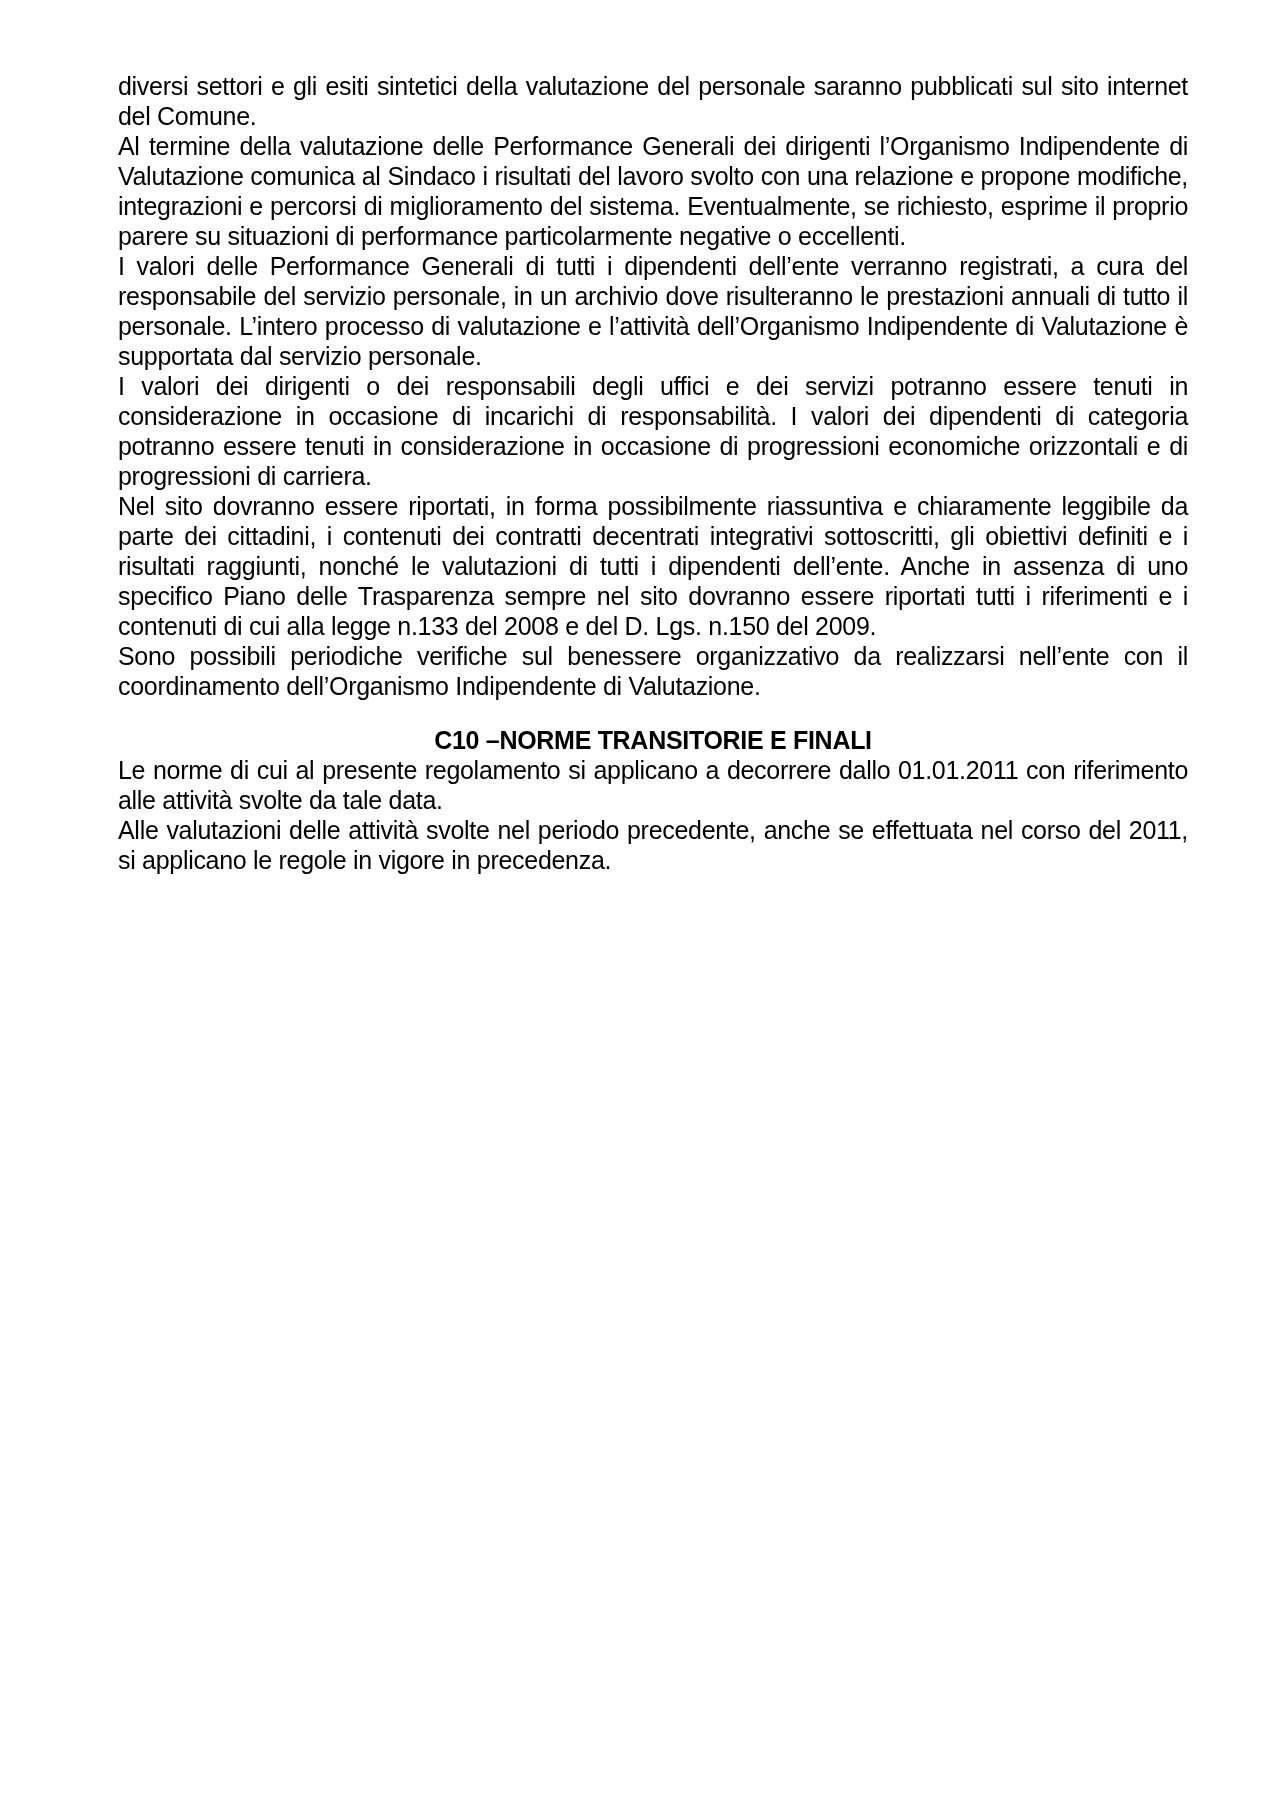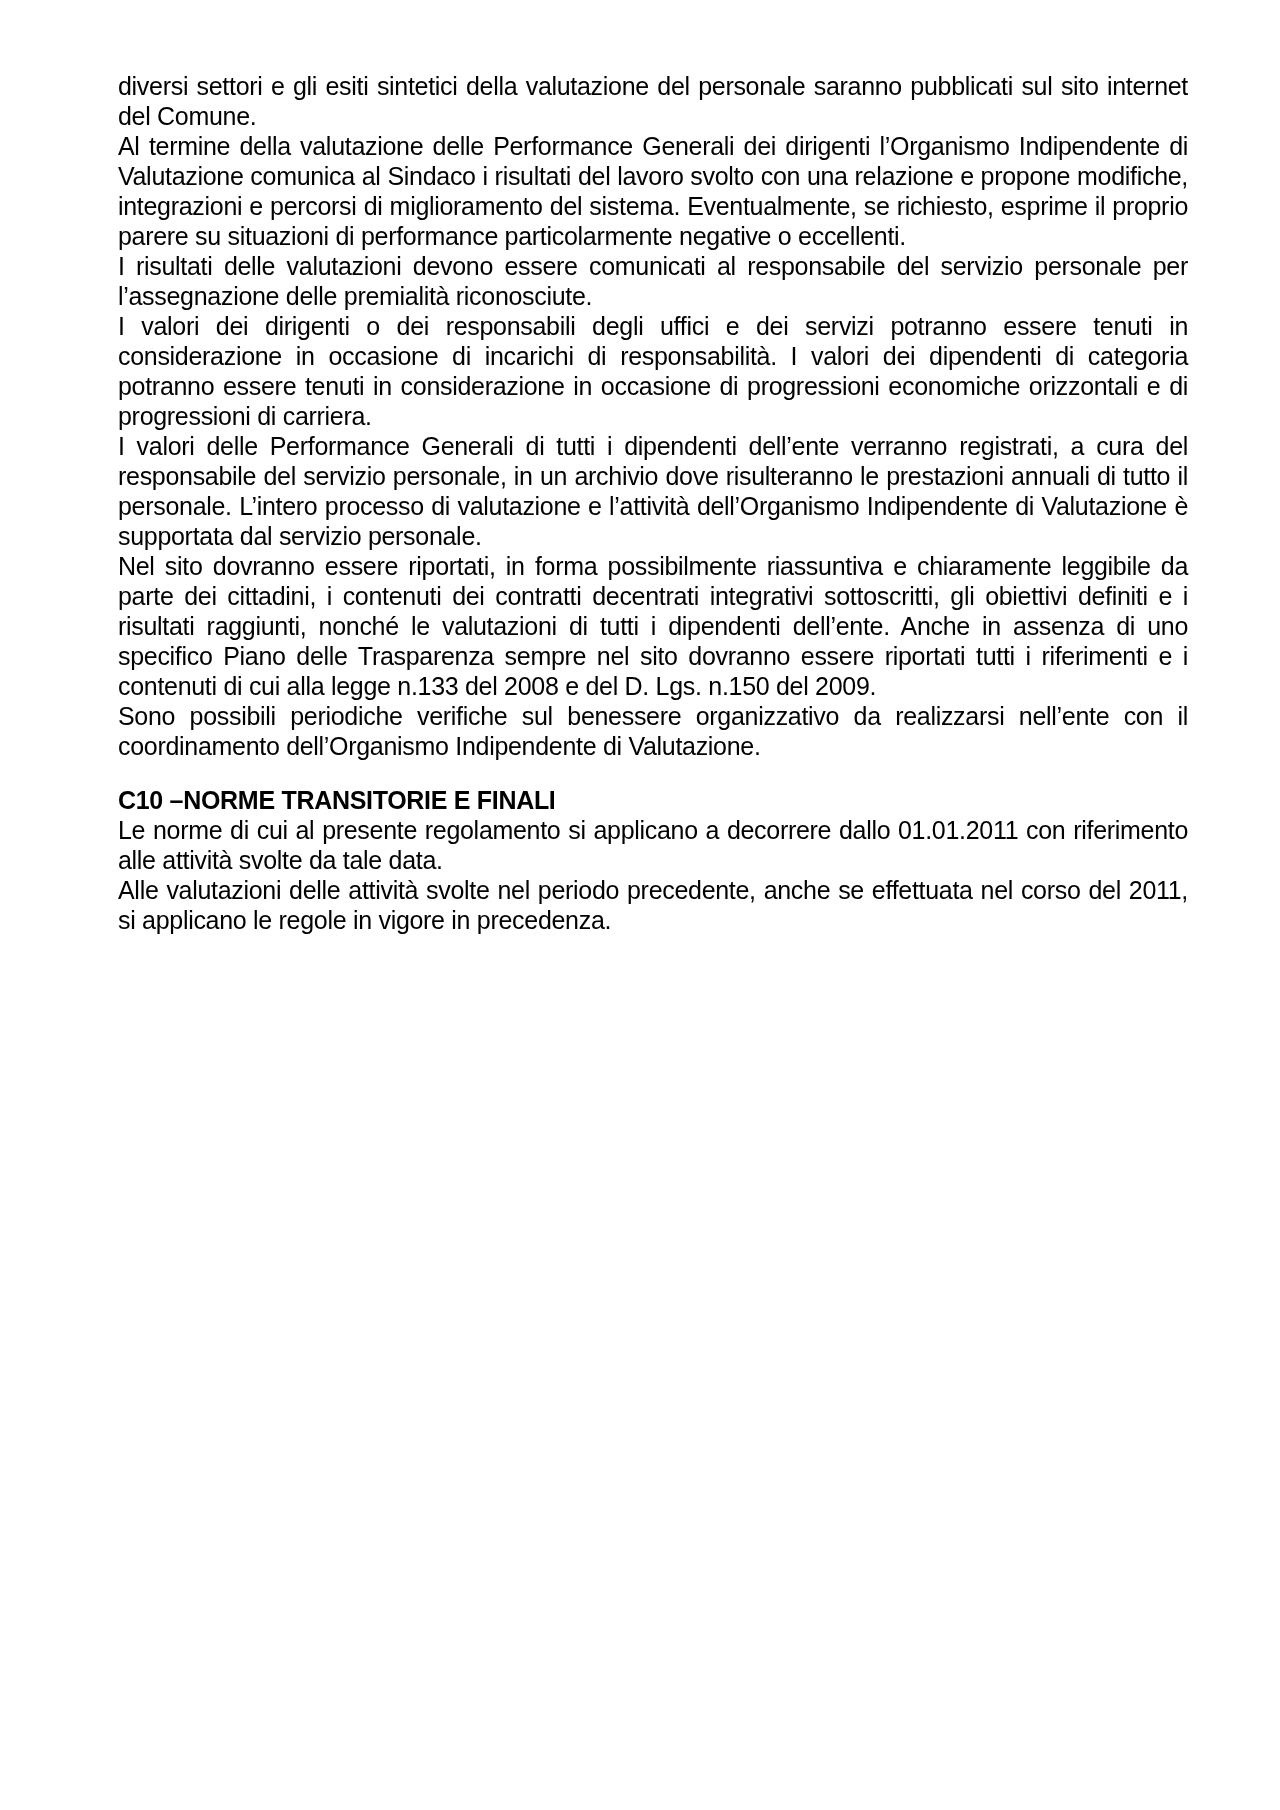--- a/index.html
+++ b/index.html
@@ -32,44 +32,43 @@
     padding: 0;
   }
   .section-heading {
     margin: 24px 0 0 0;
     padding: 0;
     font-family: "Liberation Sans", sans-serif;
     font-size: 25px;
     line-height: 30px;
     font-weight: 700;
     letter-spacing: -0.3px;
-    text-align: left;
+    text-align: center;
   }
   .page-footer {
     position: absolute;
     left: 1142px;
     top: 1729px;
     font-family: Liberation Sans, sans-serif;
     font-size: 24px;
     line-height: 1.1;
     color: #000000;
     white-space: nowrap;
   }
 </style>
 </head>
 <body>
 
 <div class="page">
 
   <div class="body-text">
     <p>diversi settori e gli esiti sintetici della valutazione del personale  saranno pubblicati sul sito internet del Comune.</p>
     <p>Al termine della valutazione delle Performance Generali dei dirigenti l’Organismo Indipendente di Valutazione comunica al Sindaco i risultati del lavoro svolto con una relazione e propone modifiche, integrazioni e percorsi di miglioramento del sistema. Eventualmente, se richiesto, esprime il proprio parere su situazioni di performance particolarmente negative o eccellenti.</p>
-    <p>I risultati delle valutazioni devono essere comunicati al responsabile del servizio personale per l’assegnazione delle premialità riconosciute.</p>
+    <p>I valori delle Performance Generali di tutti i dipendenti dell’ente verranno registrati, a cura del responsabile del servizio personale, in un archivio dove risulteranno le prestazioni annuali di tutto il personale. L’intero processo di valutazione e l’attività dell’Organismo Indipendente di Valutazione è supportata dal servizio personale.</p>
     <p>I valori dei dirigenti o dei responsabili degli uffici e dei servizi potranno essere tenuti in considerazione in occasione di incarichi di responsabilità. I valori dei dipendenti di categoria potranno essere tenuti in considerazione in occasione di progressioni economiche orizzontali e di progressioni di carriera.</p>
-    <p>I valori delle Performance Generali di tutti i dipendenti dell’ente verranno registrati, a cura del responsabile del servizio personale, in un archivio dove risulteranno le prestazioni annuali di tutto il personale. L’intero processo di valutazione e l’attività dell’Organismo Indipendente di Valutazione è supportata dal servizio personale.</p>
     <p>Nel sito dovranno essere riportati, in forma possibilmente riassuntiva e chiaramente leggibile da parte dei cittadini, i contenuti dei contratti decentrati integrativi sottoscritti, gli obiettivi definiti e i risultati raggiunti, nonché le valutazioni di tutti i dipendenti dell’ente. Anche in assenza di uno specifico Piano delle Trasparenza sempre nel sito dovranno essere riportati tutti i riferimenti e i contenuti di cui alla legge n.133 del 2008 e del D. Lgs. n.150 del 2009.</p>
     <p>Sono possibili periodiche verifiche sul benessere organizzativo da realizzarsi nell’ente con il coordinamento dell’Organismo Indipendente di Valutazione.</p>
 
     <h2 class="section-heading">C10 –NORME TRANSITORIE E FINALI</h2>
     <p>Le norme di cui al presente regolamento si applicano a decorrere dallo 01.01.2011 con riferimento alle attività svolte da tale data.</p>
     <p>Alle valutazioni delle attività svolte nel periodo precedente, anche se effettuata nel corso del 2011, si applicano le regole in vigore in precedenza.</p>
   </div>
 
   <div class="page-footer">Pag. 31</div>
 

